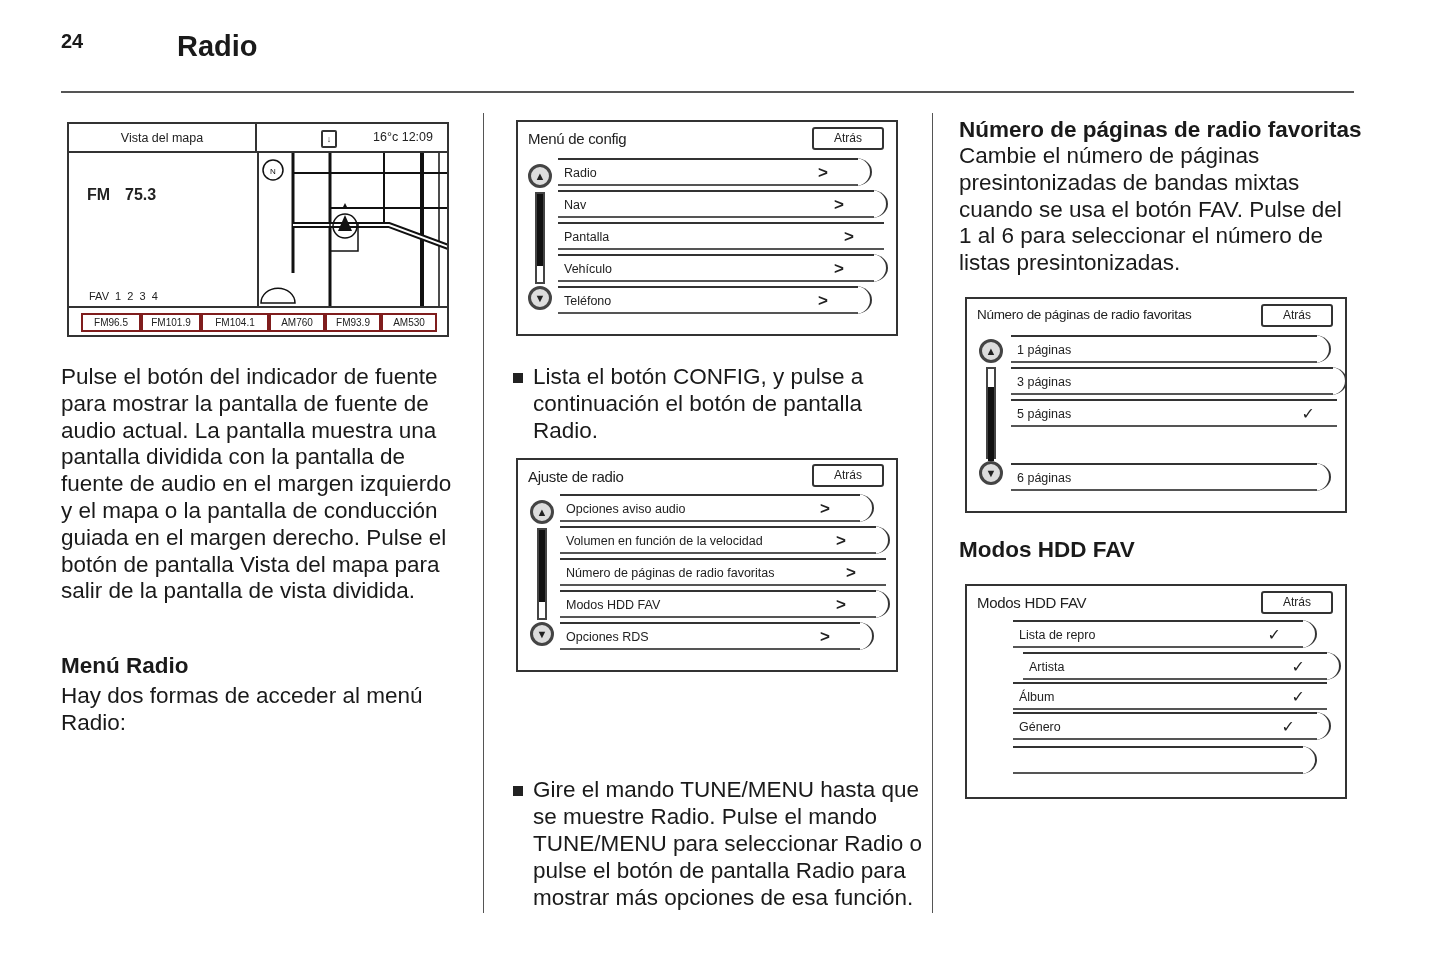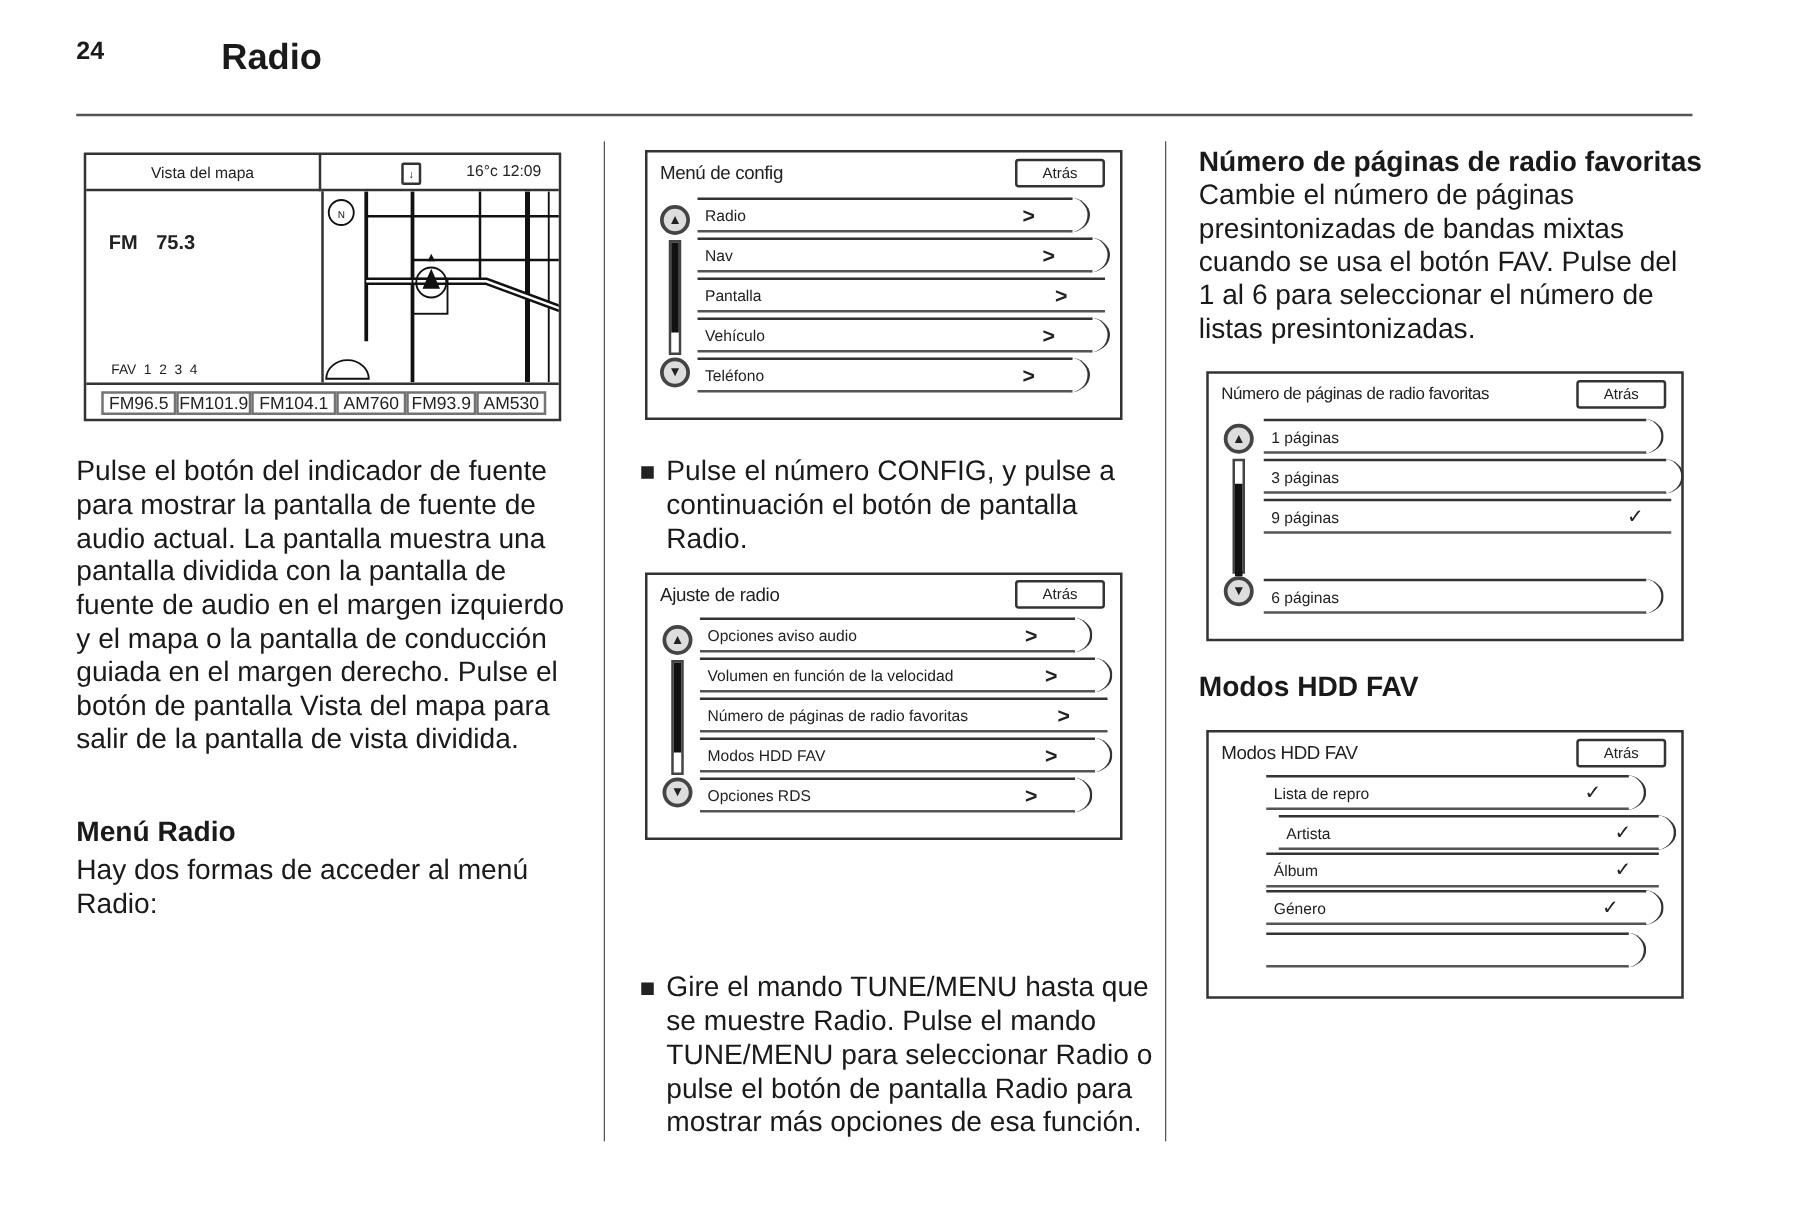--- a/index.html
+++ b/index.html
@@ -80,21 +80,21 @@
   <div class="abs" style="left:0;top:182px;right:0;height:29px;border-top:2px solid #333;box-sizing:border-box;">
     <div class="abs preset" style="left:12px;top:5px;width:56px;"><span>FM96.5</span></div>
     <div class="abs preset" style="left:72px;top:5px;width:56px;"><span>FM101.9</span></div>
     <div class="abs preset" style="left:132px;top:5px;width:64px;"><span>FM104.1</span></div>
     <div class="abs preset" style="left:200px;top:5px;width:52px;"><span>AM760</span></div>
     <div class="abs preset" style="left:256px;top:5px;width:52px;"><span>FM93.9</span></div>
     <div class="abs preset" style="left:312px;top:5px;width:52px;"><span>AM530</span></div>
   </div>
 </div>
 <style>
-  .preset { height:15px; border:2px solid #737373; font-size:14px; text-align:center; line-height:15px; box-sizing:content-box; }
+  .preset { height:15px; border:2px solid #7f1d1d; font-size:10px; text-align:center; line-height:15px; box-sizing:content-box; }
 </style>
 
 <div class="abs body-text" style="left:61px;top:364px;width:400px;">
   <span>Pulse el botón del indicador de fuente para mostrar la pantalla de fuente de audio actual. La pantalla muestra una pantalla dividida con la pantalla de fuente de audio en el margen izquierdo y el mapa o la pantalla de conducción guiada en el margen derecho. Pulse el botón de pantalla </span><b>Vista del mapa</b><span> para salir de la pantalla de vista dividida.</span>
 </div>
 
 <div class="abs heading" style="left:61px;top:653px;">Menú Radio</div>
 <div class="abs body-text" style="left:61px;top:683px;width:400px;">
   <span>Hay dos formas de acceder al menú </span><b>Radio</b><span>:</span>
 </div>
@@ -108,21 +108,21 @@
     </div>
   <div class="scroll-btn" style="left:10px;top:164px;">▼</div>
   <div class="row" style="left:40px;top:36px;width:300px;"><span>Radio</span><span class="chev">&gt;</span><span class="row-cap"></span></div>
   <div class="row" style="left:40px;top:68px;width:316px;"><span>Nav</span><span class="chev">&gt;</span><span class="row-cap"></span></div>
   <div class="row" style="left:40px;top:100px;width:326px;"><span>Pantalla</span><span class="chev">&gt;</span></div>
   <div class="row" style="left:40px;top:132px;width:316px;"><span>Vehículo</span><span class="chev">&gt;</span><span class="row-cap"></span></div>
   <div class="row" style="left:40px;top:164px;width:300px;"><span>Teléfono</span><span class="chev">&gt;</span><span class="row-cap"></span></div>
 </div>
 
 <div class="abs body-text bullet" style="left:511px;top:364px;width:400px;">
-  <span>Pulse el número </span><b>CONFIG</b><span>, y pulse a continuación el botón de pantalla </span><b>Radio</b><span>.</span>
+  <span>Lista el botón </span><b>CONFIG</b><span>, y pulse a continuación el botón de pantalla </span><b>Radio</b><span>.</span>
 </div>
 
 <div class="screen" style="left:516px;top:458px;width:382px;height:214px;">
   <div class="scr-title">Ajuste de radio</div>
   <div class="back-btn" style="right:12px;top:4px;">Atrás</div>
   <div class="scroll-btn" style="left:12px;top:40px;">▲</div>
   <div class="scroll-track" style="left:19px;top:68px;height:92px;">
       <div class="scroll-fill" style="top:0;height:72px;"></div>
     </div>
   <div class="scroll-btn" style="left:12px;top:162px;">▼</div>
@@ -145,21 +145,21 @@
 <div class="screen" style="left:965px;top:297px;width:382px;height:216px;">
   <div class="scr-title" style="font-size:13.5px;">Número de páginas de radio favoritas</div>
   <div class="back-btn" style="right:12px;top:5px;">Atrás</div>
   <div class="scroll-btn" style="left:12px;top:40px;">▲</div>
   <div class="scroll-track" style="left:19px;top:68px;height:92px;">
       <div class="scroll-fill" style="top:18px;height:74px;"></div>
     </div>
   <div class="scroll-btn" style="left:12px;top:162px;">▼</div>
   <div class="row" style="left:44px;top:36px;width:306px;"><span>1 páginas</span><span class="row-cap"></span></div>
   <div class="row" style="left:44px;top:68px;width:322px;"><span>3 páginas</span><span class="row-cap"></span></div>
-  <div class="row" style="left:44px;top:100px;width:326px;"><span>9 páginas</span><span class="check">✓</span></div>
+  <div class="row" style="left:44px;top:100px;width:326px;"><span>5 páginas</span><span class="check">✓</span></div>
   <div class="row" style="left:44px;top:164px;width:306px;"><span>6 páginas</span><span class="row-cap"></span></div>
 </div>
 
 <div class="abs heading" style="left:959px;top:537px;">Modos HDD FAV</div>
 
 <div class="screen" style="left:965px;top:584px;width:382px;height:215px;">
   <div class="scr-title">Modos HDD FAV</div>
   <div class="back-btn" style="right:12px;top:5px;">Atrás</div>
   <div class="row" style="left:46px;top:34px;width:290px;"><span>Lista de repro</span><span class="check">✓</span><span class="row-cap"></span></div>
   <div class="row" style="left:56px;top:66px;width:304px;"><span>Artista</span><span class="check">✓</span><span class="row-cap"></span></div>

